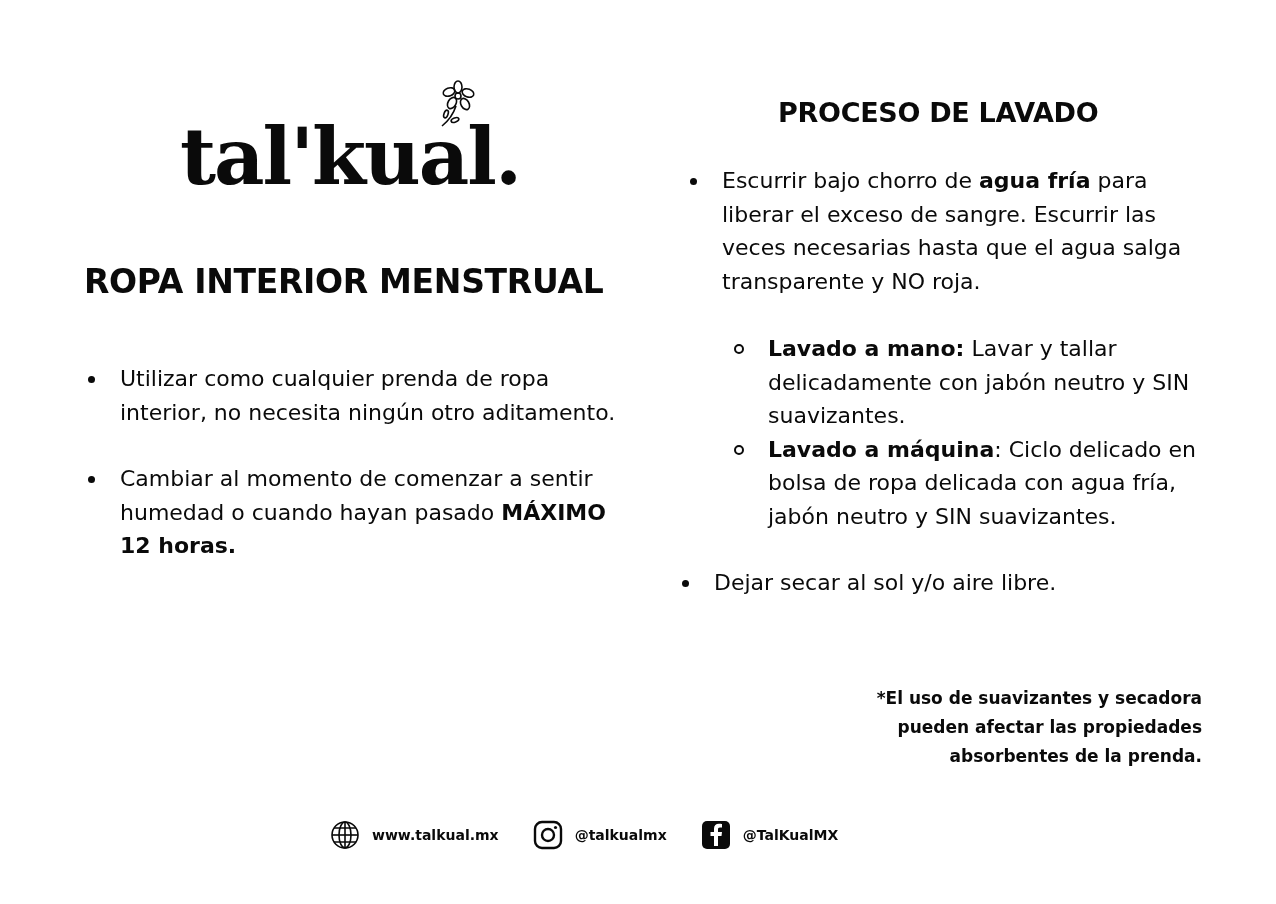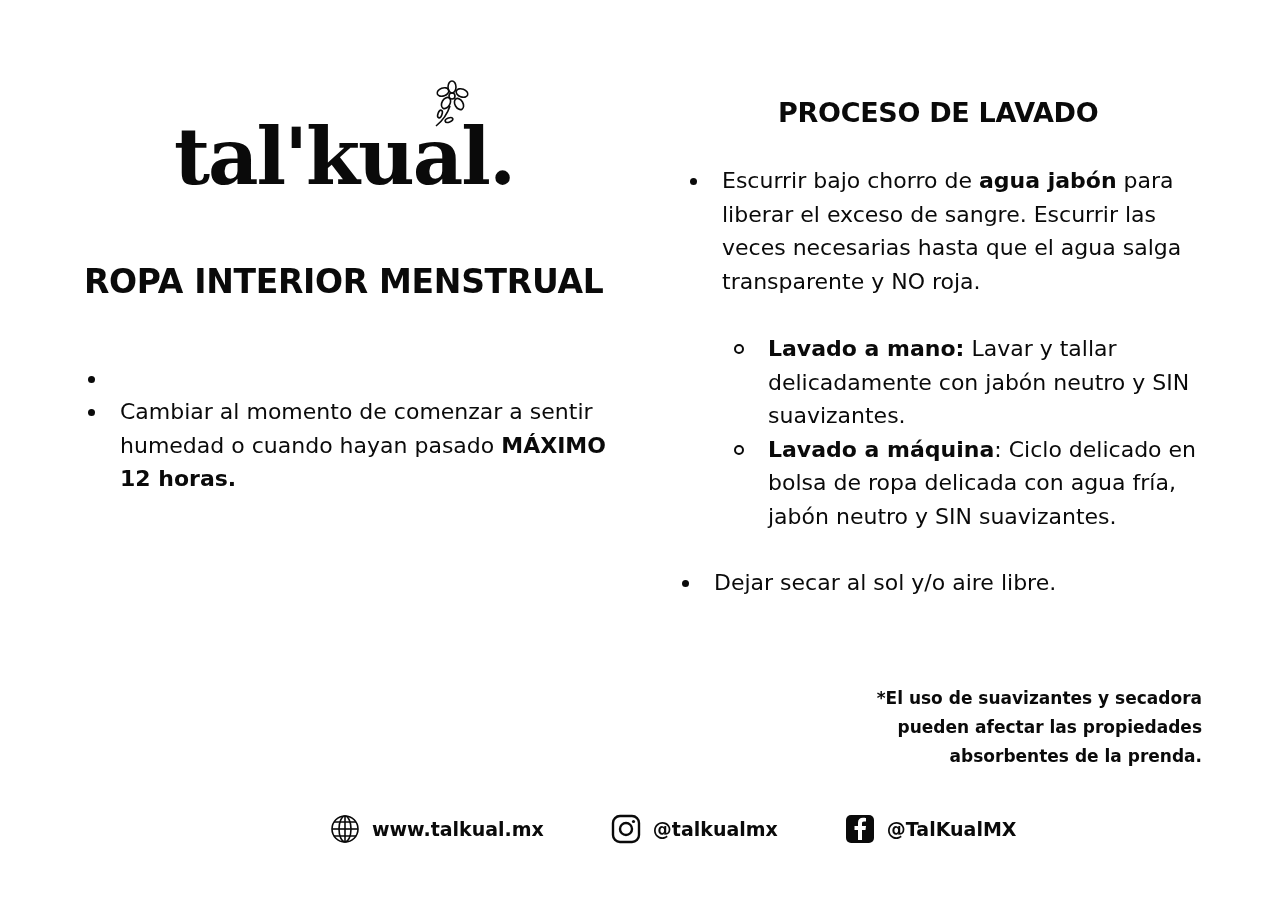--- a/index.html
+++ b/index.html
@@ -1,38 +1,38 @@
 <!DOCTYPE html>
 <html><head>
 <meta charset="utf-8">
 <style>
   html, body { margin: 0; padding: 0; background: #ffffff; }
   body { width: 1276px; height: 904px; position: relative; overflow: hidden; color: #0a0a0a;
          font-family: "DejaVu Sans", sans-serif; }
-  .logo { position: absolute; left: 174px; top: 80px; width: 300px; height: 140px; }
+  .logo { position: absolute; left: 180px; top: 80px; width: 300px; height: 140px; }
   .logo-text { position: absolute; left: 0; top: 38px; font-family: "DejaVu Serif", serif; font-weight: bold;
                font-size: 78px; letter-spacing: -2px; line-height: 1; }
   .logo-flower { position: absolute; left: 258px; top: 0px; width: 40px; height: 50px; }
   .left-title { position: absolute; left: 84px; top: 262px; font-weight: bold; font-size: 33px; letter-spacing: -0.3px; }
   .right-title { position: absolute; left: 778px; top: 97px; font-weight: bold; font-size: 27px; letter-spacing: -0.3px; }
   ul.bullets { position: absolute; margin: 0; padding: 0; list-style: none; font-size: 22px; line-height: 33.5px; }
   ul.bullets li { position: relative; padding-left: 34px; }
   ul.bullets li .dot { position: absolute; left: 2px; top: 14px; width: 7px; height: 7px; border-radius: 50%; background: #0a0a0a; }
   .left-list { left: 86px; top: 362px; width: 530px; }
   .left-list li { margin-bottom: 33px; }
   .right-list1 { left: 688px; top: 164px; width: 520px; }
   .right-list2 { left: 680px; top: 566px; width: 520px; }
   ul.sub { position: absolute; left: 734px; top: 332px; width: 470px; margin: 0; padding: 0; list-style: none;
            font-size: 22px; line-height: 33.5px; }
   ul.sub li { position: relative; padding-left: 34px; }
   ul.sub li .ring { position: absolute; left: 0; top: 12px; width: 6px; height: 6px; border: 2px solid #0a0a0a; border-radius: 50%; }
   b { font-weight: bold; }
   .note { position: absolute; right: 74px; top: 660px; width: 330px; text-align: right; font-weight: bold;
           font-size: 17px; line-height: 29px; margin-top: 24px; }
-  .footer { position: absolute; left: 330px; top: 814px; height: 36px; display: flex; align-items: flex-start; font-size: 19px; font-weight: bold; gap: 33px; }
+  .footer { position: absolute; left: 330px; top: 814px; height: 36px; display: flex; align-items: flex-end; font-size: 14px; font-weight: bold; }
   .footer .item { display: flex; align-items: center; margin-right: 34px; }
   .footer .icon { width: 30px; height: 30px; margin-right: 12px; display: inline-block; }
 </style>
 </head>
 <body>
 
 <div class="logo">
   <div class="logo-text">tal'kual.</div>
   <svg class="logo-flower" viewBox="0 0 40 50">
     <g fill="none" stroke="#0a0a0a" stroke-width="1.6">
@@ -45,28 +45,28 @@
       <path d="M18 26 Q14 38 4 46"></path>
       <ellipse cx="8" cy="34" rx="2" ry="4" transform="rotate(20 8 34)"></ellipse>
       <ellipse cx="17" cy="40" rx="4" ry="2" transform="rotate(-20 17 40)"></ellipse>
     </g>
   </svg>
 </div>
 
 <div class="left-title">ROPA INTERIOR MENSTRUAL</div>
 
 <ul class="bullets left-list">
-  <li><span class="dot"></span></li>
+  <li><span class="dot"></span><span>Utilizar como cualquier prenda de ropa interior, no necesita ningún otro aditamento.</span></li>
   <li><span class="dot"></span><span>Cambiar al momento de comenzar a sentir humedad o cuando hayan pasado </span><b>MÁXIMO 12 horas.</b></li>
 </ul>
 
 <div class="right-title">PROCESO DE LAVADO</div>
 
 <ul class="bullets right-list1">
-  <li><span class="dot"></span><span>Escurrir bajo chorro de </span><b>agua jabón</b><span> para liberar el exceso de sangre. Escurrir las veces necesarias hasta que el agua salga transparente y NO roja.</span></li>
+  <li><span class="dot"></span><span>Escurrir bajo chorro de </span><b>agua fría</b><span> para liberar el exceso de sangre. Escurrir las veces necesarias hasta que el agua salga transparente y NO roja.</span></li>
 </ul>
 
 <ul class="sub">
   <li><span class="ring"></span><b>Lavado a mano:</b><span> Lavar y tallar delicadamente con jabón neutro y SIN suavizantes.</span></li>
   <li><span class="ring"></span><b>Lavado a máquina</b><span>: Ciclo delicado en bolsa de ropa delicada con agua fría, jabón neutro y SIN suavizantes.</span></li>
 </ul>
 
 <ul class="bullets right-list2">
   <li><span class="dot"></span><span>Dejar secar al sol y/o aire libre.</span></li>
 </ul>

